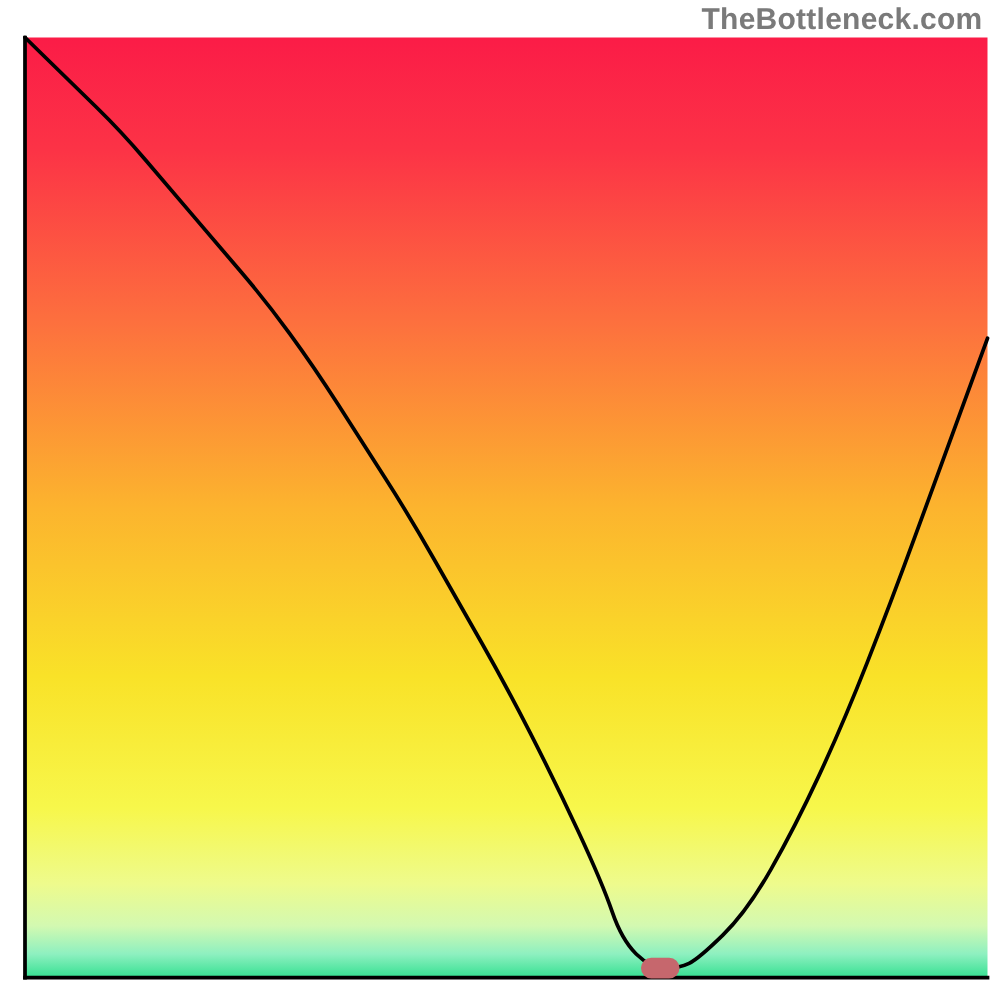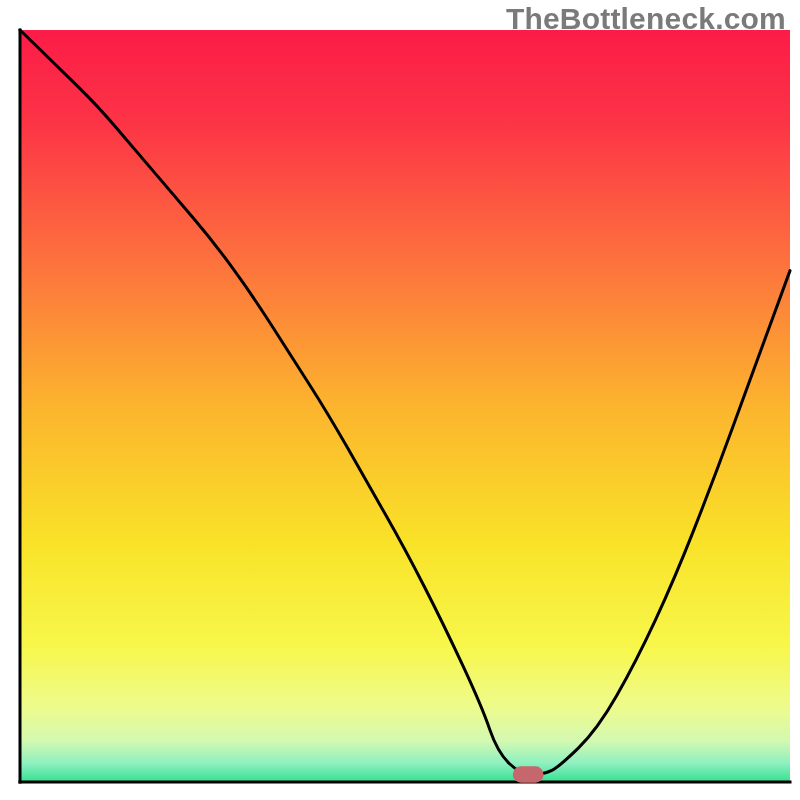--- a/index.html
+++ b/index.html
@@ -12,21 +12,21 @@
   }
   .stage {
     position: relative;
     width: 800px;
     height: 800px;
   }
   .watermark {
     position: absolute;
     top: 2px;
     right: 14px;
-    font-size: 30px;
+    font-size: 24px;
     font-weight: 600;
     color: #7a7a7a;
     letter-spacing: 0.2px;
   }
   svg.plot {
     position: absolute;
     left: 0;
     top: 0;
   }
 </style>

